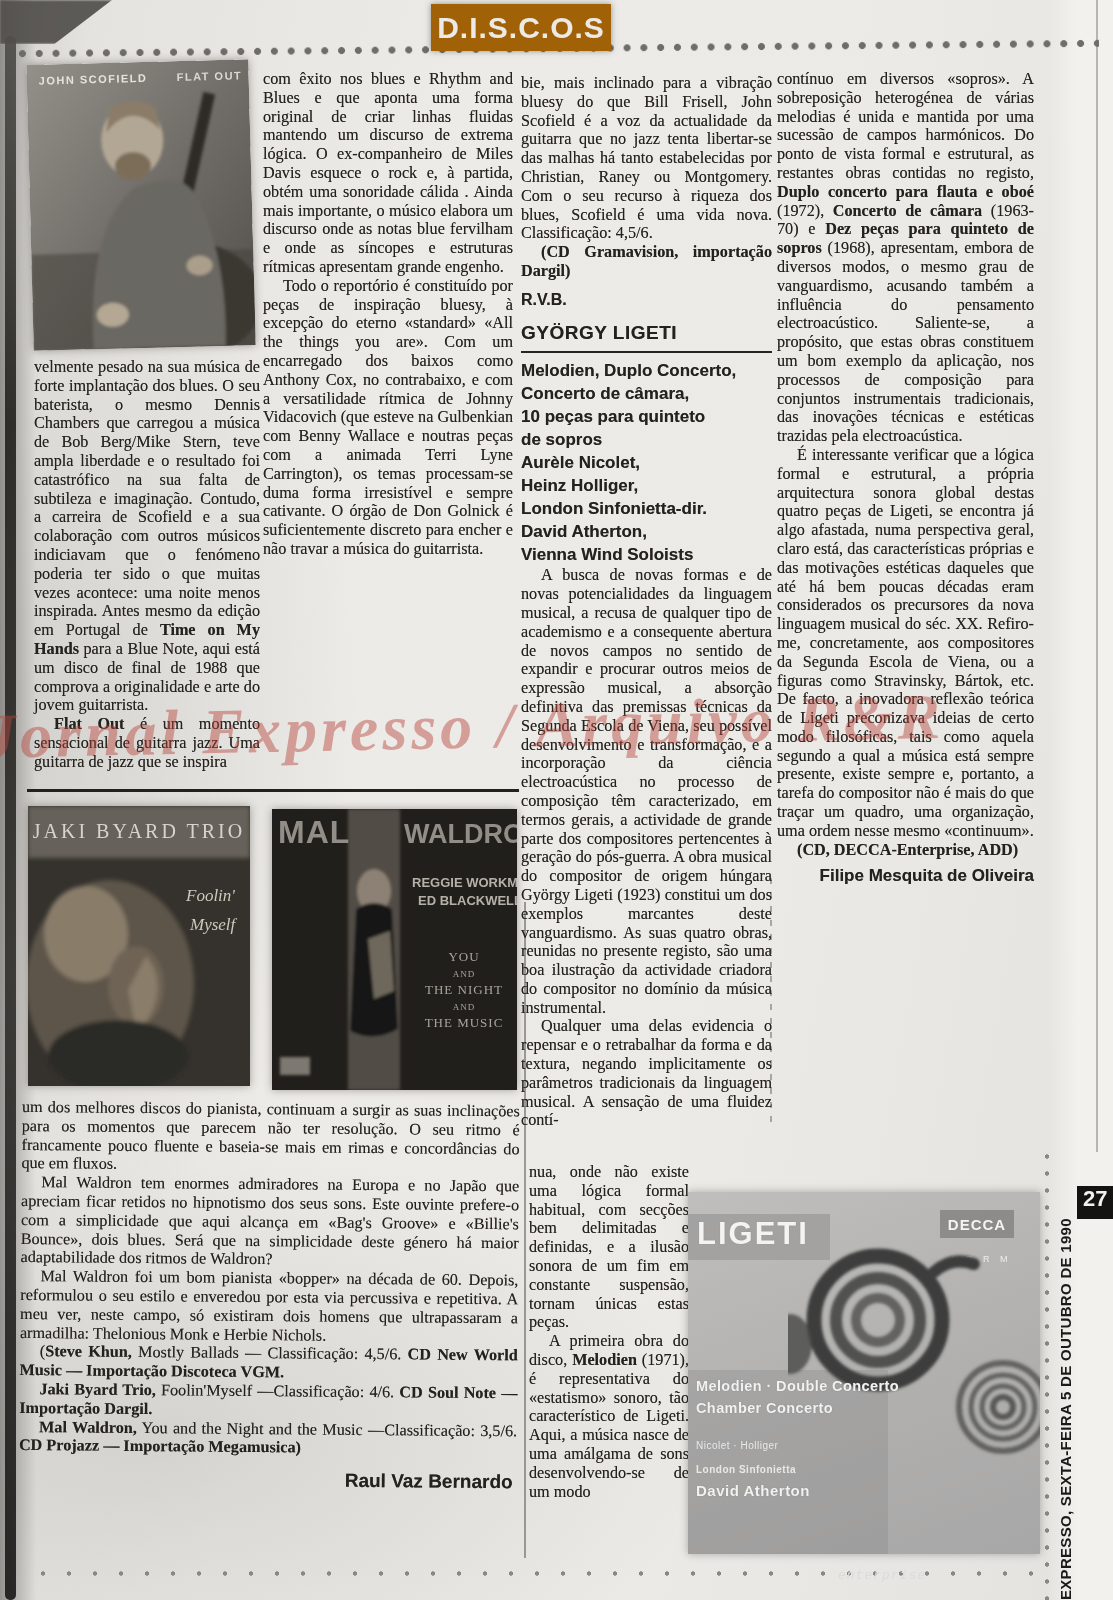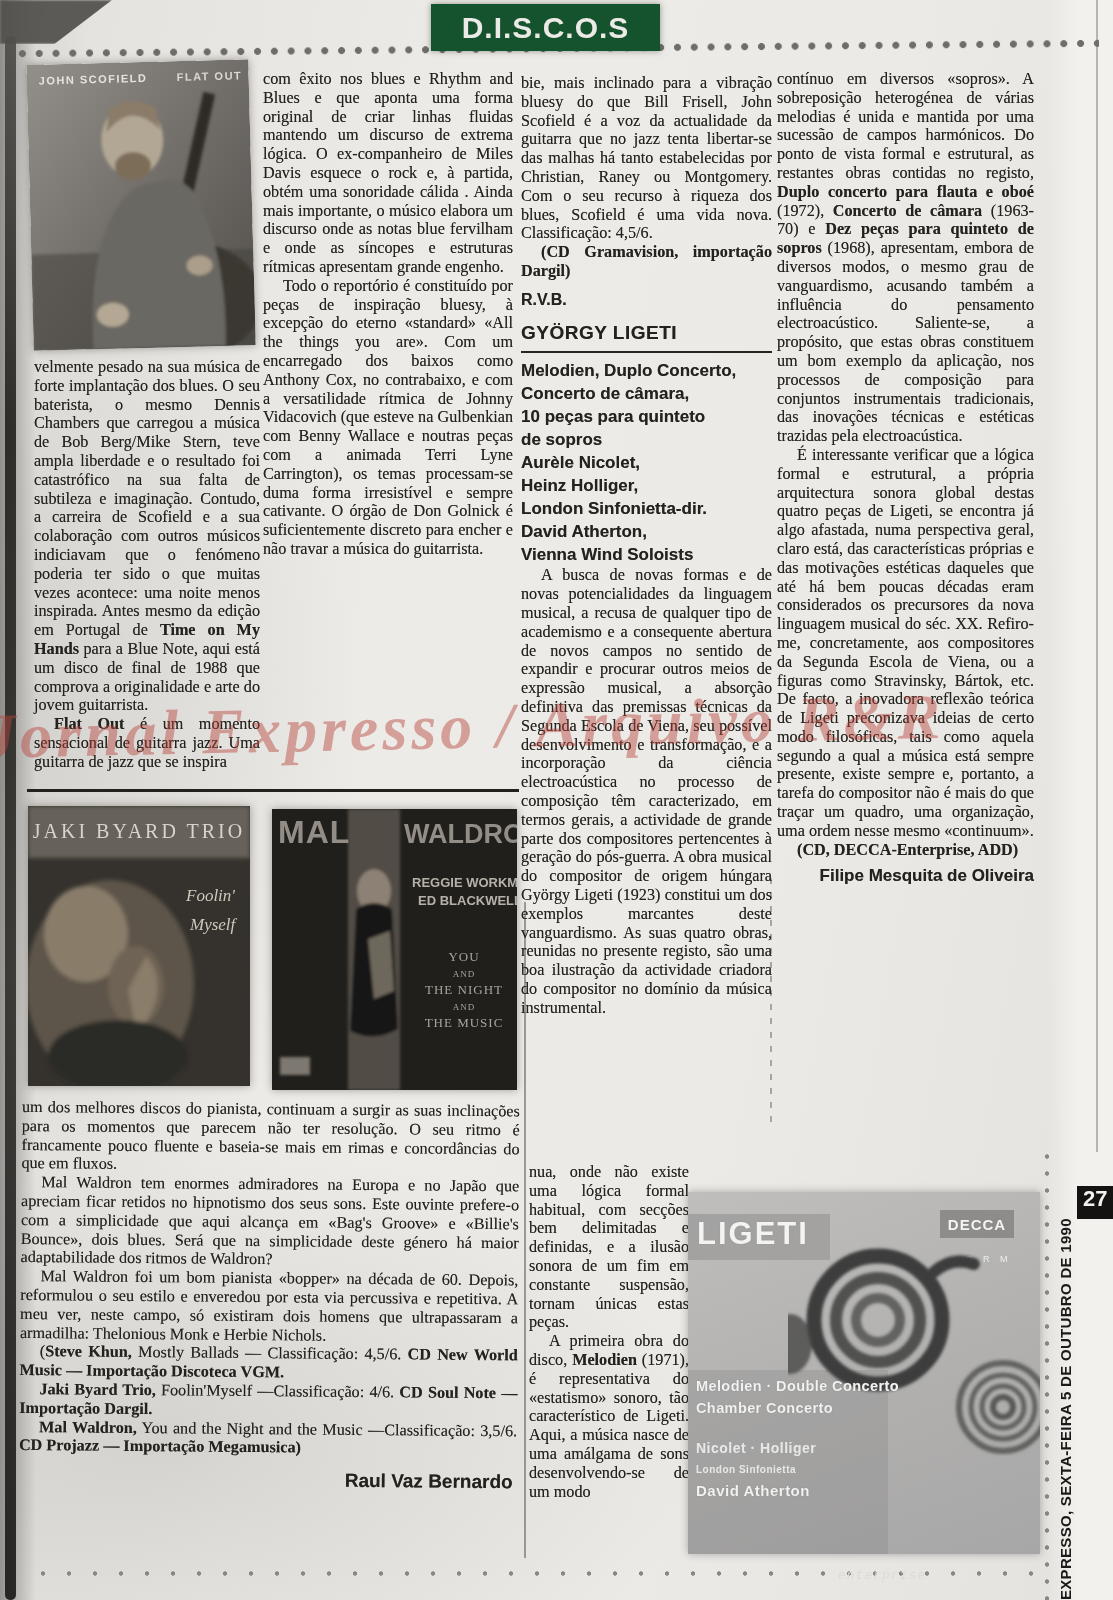--- a/index.html
+++ b/index.html
@@ -29,21 +29,21 @@
   
   .dots-top{left:14px;top:42px;width:1085px;height:13px;z-index:5;transform:rotate(-.55deg);
     background-image:radial-gradient(circle,#6f6d69 3.1px,rgba(0,0,0,0) 3.8px);
     background-size:16.8px 13px;background-repeat:repeat-x;}
   .dots-bottom{left:30px;top:1569px;width:1005px;height:9px;z-index:5;
     background-image:radial-gradient(circle,#8a8884 1.9px,rgba(0,0,0,0) 2.5px);
     background-size:26px 9px;background-repeat:repeat-x;}
   .dots-right{left:1042px;top:1148px;width:10px;height:452px;z-index:5;
     background-image:radial-gradient(circle,#8a8884 1.9px,rgba(0,0,0,0) 2.5px);
     background-size:10px 17px;background-repeat:repeat-y;}
-  .discos-box{left:431px;top:4px;width:229px;height:47px;background:#14532d;z-index:6;
+  .discos-box{left:431px;top:4px;width:180px;height:47px;background:#a16207;z-index:6;
     display:flex;align-items:center;justify-content:center;
     font-family:"Liberation Sans",sans-serif;font-weight:bold;font-size:30px;
     letter-spacing:1px;color:#eceae6;box-shadow:0 0 6px rgba(60,58,54,.5);}
   
   .col{position:absolute;text-align:justify;font-size:16.2px;line-height:18.8px;
     color:#24221d;text-shadow:0 0 .5px rgba(50,48,44,.55);z-index:8;}
   .col p{margin:0;}
   .col p.ind{text-indent:20px;}
   .cd-line{font-weight:bold;}
   .byline-sans{font-family:"Liberation Sans",sans-serif;font-weight:bold;font-size:17px;
@@ -75,22 +75,22 @@
     font-size:31px;letter-spacing:2px;color:#f4f3f0;text-shadow:0 0 1px #888;}
   .lg-decca{left:252px;top:18px;width:74px;height:28px;background:#8e8c88;color:#f4f3f0;
     font-family:"Liberation Sans",sans-serif;font-weight:bold;font-size:15px;
     display:flex;align-items:center;justify-content:center;letter-spacing:1px;}
   .lg-code{left:262px;top:62px;font-family:"Liberation Sans",sans-serif;font-size:9px;
     letter-spacing:4px;color:#efeeec;}
   .lg-works{left:8px;top:186px;font-family:"Liberation Sans",sans-serif;font-weight:bold;
     font-size:14.5px;color:#f3f2ef;letter-spacing:.4px;text-shadow:0 0 1px #777;}
   .lg-works2{left:8px;top:208px;font-family:"Liberation Sans",sans-serif;font-weight:bold;
     font-size:14.5px;color:#f3f2ef;letter-spacing:.4px;text-shadow:0 0 1px #777;}
-  .lg-soloists{left:8px;top:248px;font-family:"Liberation Sans",sans-serif;font-weight:bold;
-    font-size:14px;color:#e9e8e5;letter-spacing:.5px;}
+  .lg-soloists{left:8px;top:248px;font-family:"Liberation Sans",sans-serif;font-weight:normal;
+    font-size:10px;color:#e9e8e5;letter-spacing:.5px;}
   .lg-orch{left:8px;top:272px;font-family:"Liberation Sans",sans-serif;font-weight:bold;
     font-size:10px;color:#e9e8e5;letter-spacing:.5px;}
   .lg-cond{left:8px;top:290px;font-family:"Liberation Sans",sans-serif;font-weight:bold;
     font-size:15px;color:#f3f2ef;letter-spacing:.5px;text-shadow:0 0 1px #777;}
   .lg-series{left:150px;top:328px;font-family:Liberation Mono, monospace;font-size:13px;
     color:#dcdbd7;letter-spacing:1px;font-style:italic;margin-top:48px;}
   .lg-panel{left:0;top:178px;width:200px;height:184px;background:rgba(140,138,134,.35);}
   
   .page-num{left:1077px;top:1186px;width:36px;height:33px;background:#141312;color:#f2f1ee;
     font-family:"Liberation Sans",sans-serif;font-weight:bold;font-size:22px;z-index:7;
@@ -168,20 +168,21 @@
     <div>Concerto de câmara,</div>
     <div>10 peças para quinteto</div>
     <div>de sopros</div>
     <div>Aurèle Nicolet,</div>
     <div>Heinz Holliger,</div>
     <div>London Sinfonietta-dir.</div>
     <div>David Atherton,</div>
     <div>Vienna Wind Soloists</div>
   </div>
   <p class="ind">A busca de novas formas e de novas potencialidades da linguagem musical, a recusa de qualquer tipo de academismo e a consequente abertura de novos campos no sentido de expandir e procurar outros meios de expressão musical, a absorção definitiva das premissas técnicas da Segunda Escola de Viena, seu possível desenvolvimento e transformação, e a incorporação da ciência electroacústica no processo de composição têm caracterizado, em termos gerais, a actividade de grande parte dos compositores pertencentes à geração do pós-guerra. A obra musical do compositor de origem húngara György Ligeti (1923) constitui um dos exemplos marcantes deste vanguardismo. As suas quatro obras, reunidas no presente registo, são uma boa ilustração da actividade criadora do compositor no domínio da música instrumental.</p>
+  <p class="ind">Qualquer uma delas evidencia o repensar e o retrabalhar da forma e da textura, negando implicitamente os parâmetros tradicionais da linguagem musical. A sensação de uma fluidez contí-</p>
 </div>
 
 <div class="col" id="col3-narrow">
   <p>nua, onde não existe uma lógica formal habitual, com secções bem delimitadas e definidas, e a ilusão sonora de um fim em constante suspensão, tornam únicas estas peças.</p>
   <p class="ind"><span>A primeira obra do disco, </span><b>Melodien</b><span> (1971), é representativa do «estatismo» sonoro, tão característico de Ligeti. Aqui, a música nasce de uma amálgama de sons desenvolvendo-se de um modo</span></p>
 </div>
 
 <div class="col" id="col4" style="left:777px;top:70px;width:257px;">
   <p><span>contínuo em diversos «sopros». A sobreposição heterogénea de várias melodias é unida e mantida por uma sucessão de campos harmónicos. Do ponto de vista formal e estrutural, as restantes obras contidas no registo, </span><b>Duplo concerto para flauta e oboé</b><span> (1972), </span><b>Concerto de câmara</b><span> (1963-70) e </span><b>Dez peças para quinteto de sopros</b><span> (1968), apresentam, embora de diversos modos, o mesmo grau de vanguardismo, acusando também a influência do pensamento electroacústico. Saliente-se, a propósito, que estas obras constituem um bom exemplo da aplicação, nos processos de composição para conjuntos instrumentais tradicionais, das inovações técnicas e estéticas trazidas pela electroacústica.</span></p>
   <p class="ind">É interessante verificar que a lógica formal e estrutural, a própria arquitectura sonora global destas quatro peças de Ligeti, se encontra já algo afastada, numa perspectiva geral, claro está, das características próprias e das motivações estéticas daqueles que até há bem poucas décadas eram considerados os precursores da nova linguagem musical do séc. XX. Refiro-me, concretamente, aos compositores da Segunda Escola de Viena, ou a figuras como Stravinsky, Bártok, etc. De facto, a inovadora reflexão teórica de Ligeti preconizava ideias de certo modo filosóficas, tais como aquela segundo a qual a música está sempre presente, existe sempre e, portanto, a tarefa do compositor não é mais do que traçar um quadro, uma organização, uma ordem nesse mesmo «continuum».</p>

